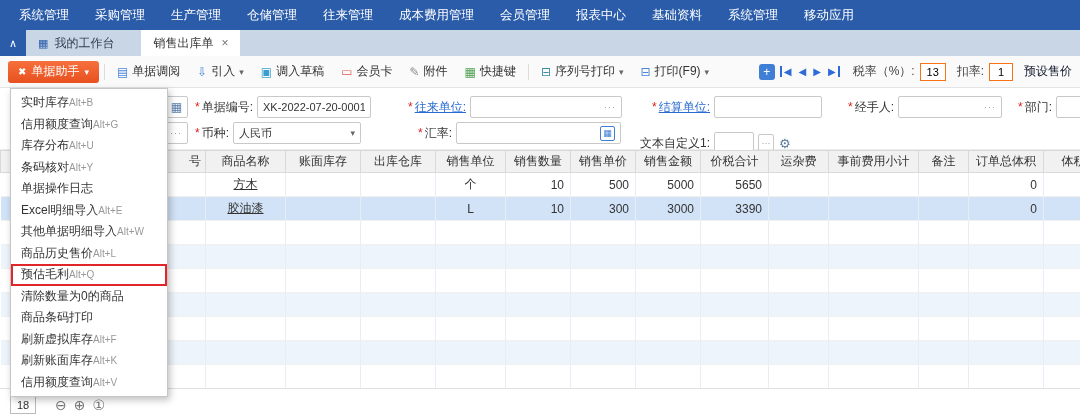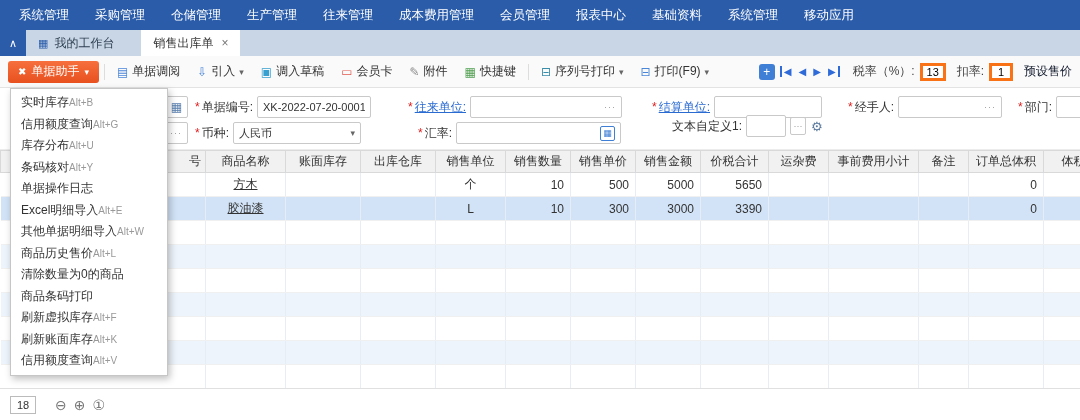--- a/index.html
+++ b/index.html
@@ -28,21 +28,21 @@
 .tbtn{display:flex;align-items:center;gap:4px;padding:0 7px;height:22px;cursor:pointer;white-space:nowrap;color:#333;}
 .tbtn .ticon{font-size:12px;}
 .tbtn .chev{font-size:9px;color:#666;}
 .sep{width:1px;height:16px;background:#ddd;margin:0 2px;}
 .toolbar-right{margin-left:auto;display:flex;align-items:center;gap:5px;white-space:nowrap;}
 .icon-addnew{width:16px;height:16px;background:#3f7fd6;color:#fff;border-radius:3px;display:flex;align-items:center;justify-content:center;font-size:12px;line-height:1;cursor:pointer;}
 .nav-arrow{color:#2f6bd8;font-size:10px;cursor:pointer;padding:0 1px;}
 .nav-first{border-left:2px solid #2f6bd8;padding-left:2px;}
 .nav-last{border-right:2px solid #2f6bd8;padding-right:2px;}
 .mini-label{color:#444;}
-.mini-input{height:18px;border:3px solid #f97316;background:#fff;text-align:center;font-size:11px;width:26px;font-family:inherit;}
+.mini-input{height:18px;border:1px solid #f97316;background:#fff;text-align:center;font-size:11px;width:26px;font-family:inherit;}
 .preset{color:#0f172a;overflow:hidden;}
 
 
 .formarea{position:absolute;top:88px;left:0;right:0;height:62px;background:#fff;border-bottom:1px solid #ececec;}
 .f{position:absolute;display:flex;align-items:center;height:22px;white-space:nowrap;}
 .req{color:#e02020;margin-right:2px;}
 .flabel{color:#333;margin-right:4px;}
 .flink{color:#2a6bd2;text-decoration:underline;margin-right:4px;cursor:pointer;}
 .finput{height:22px;border:1px solid #c9c9c9;border-radius:2px;background:#fff;display:flex;align-items:center;padding:0 5px;font-size:11px;color:#333;}
 .fellipsis{margin-left:auto;color:#999;font-size:9px;letter-spacing:1px;padding-left:4px;cursor:pointer;}
@@ -74,22 +74,22 @@
 .menu-item.highlight{box-shadow:inset 0 0 0 2px #e0262b;}
 </style>
 </head>
 <body>
 
 <div class="app">
 
   <nav class="topnav">
     <span class="nav-item">系统管理</span>
     <span class="nav-item">采购管理</span>
+    <span class="nav-item">生产管理</span>
     <span class="nav-item">仓储管理</span>
-    <span class="nav-item">生产管理</span>
     <span class="nav-item">往来管理</span>
     <span class="nav-item">成本费用管理</span>
     <span class="nav-item">会员管理</span>
     <span class="nav-item">报表中心</span>
     <span class="nav-item">基础资料</span>
     <span class="nav-item">系统管理</span>
     <span class="nav-item">移动应用</span>
   </nav>
 
   <div class="tabbar">
@@ -214,21 +214,21 @@
         <span class="chevdown">▾</span>
       </div>
     </div>
     <div class="f" style="left:418px;top:34px;">
       <span class="req">*</span>
       <span class="flabel">汇率:</span>
       <div class="finput" style="width:165px">
         <span class="sqicon">▦</span>
       </div>
     </div>
-    <div class="f" style="left:640px;top:27px;margin-left:32px;">
+    <div class="f" style="left:640px;top:44px;">
       <span class="flabel">文本自定义1:</span>
       <div class="finput" style="width:40px"></div>
       <span class="ebtn">···</span>
       <span class="gear">⚙</span>
     </div>
   </div>
 
   <div class="gridwrap">
     <table class="grid">
       <colgroup>
@@ -449,20 +449,24 @@
         <span class="shortcut">Alt+E</span>
     </div>
     <div class="menu-item">
       <span>其他单据明细导入</span>
         <span class="shortcut">Alt+W</span>
     </div>
     <div class="menu-item">
       <span>商品历史售价</span>
         <span class="shortcut">Alt+L</span>
     </div>
+    <div class="menu-item highlight">
+      <span>预估毛利</span>
+        <span class="shortcut">Alt+Q</span>
+    </div>
     <div class="menu-item">
       <span>清除数量为0的商品</span>
         <span class="shortcut"></span>
     </div>
     <div class="menu-item">
       <span>商品条码打印</span>
         <span class="shortcut"></span>
     </div>
     <div class="menu-item">
       <span>刷新虚拟库存</span>

